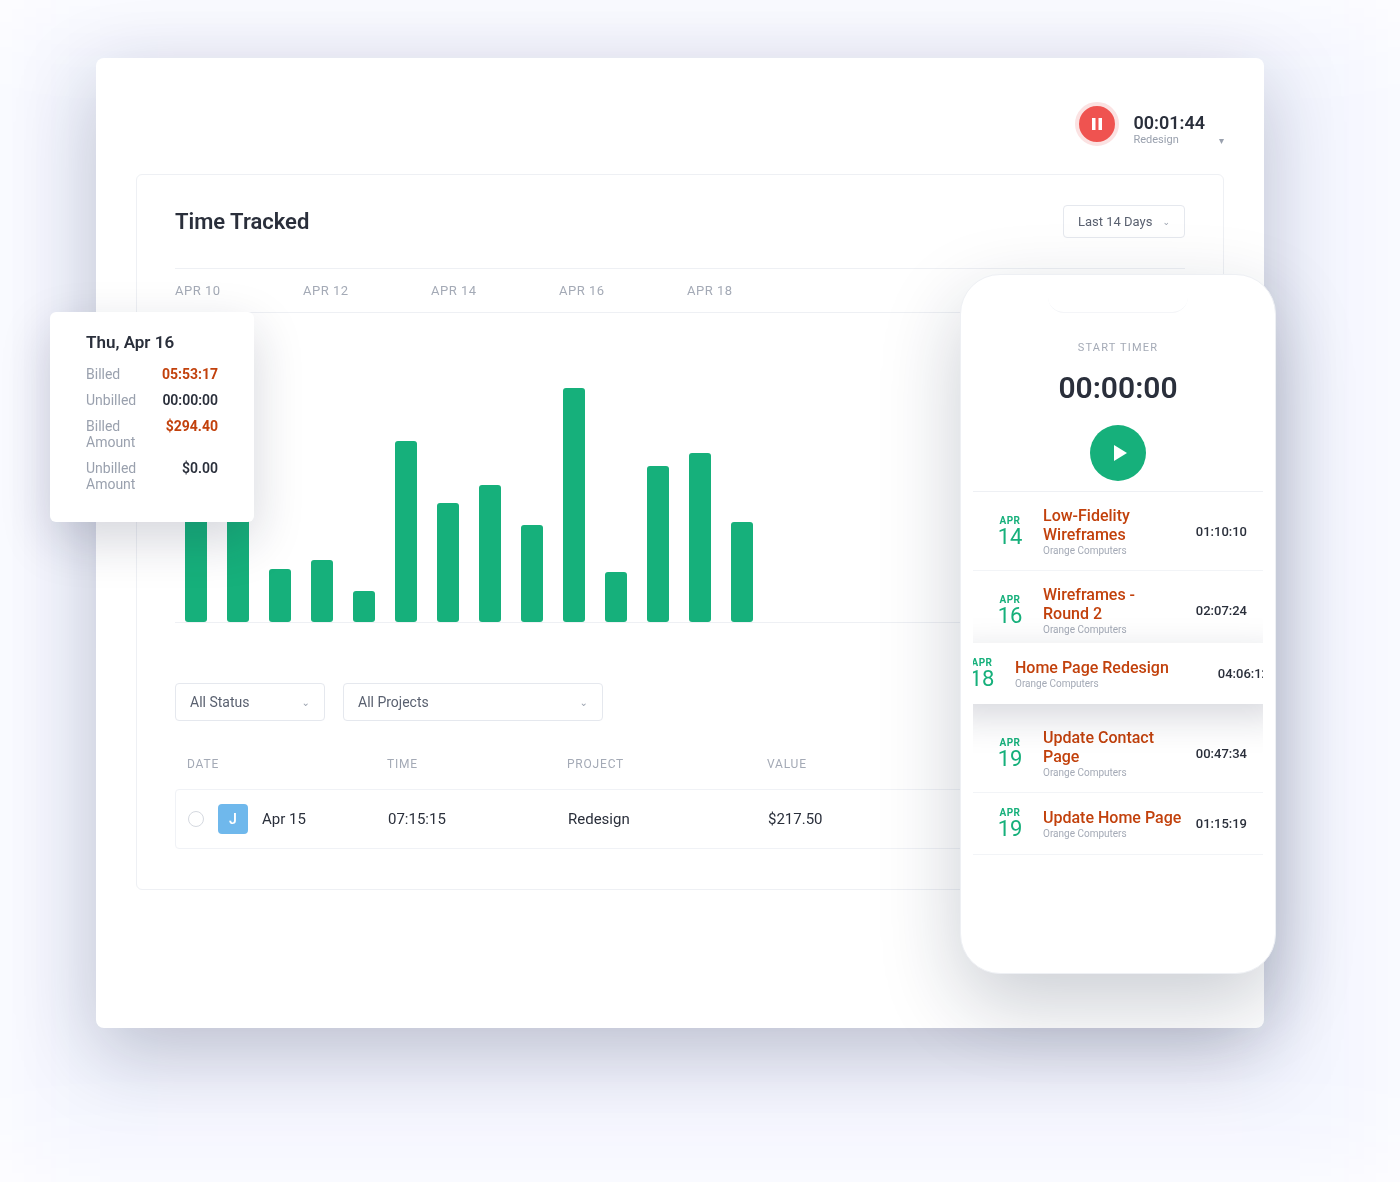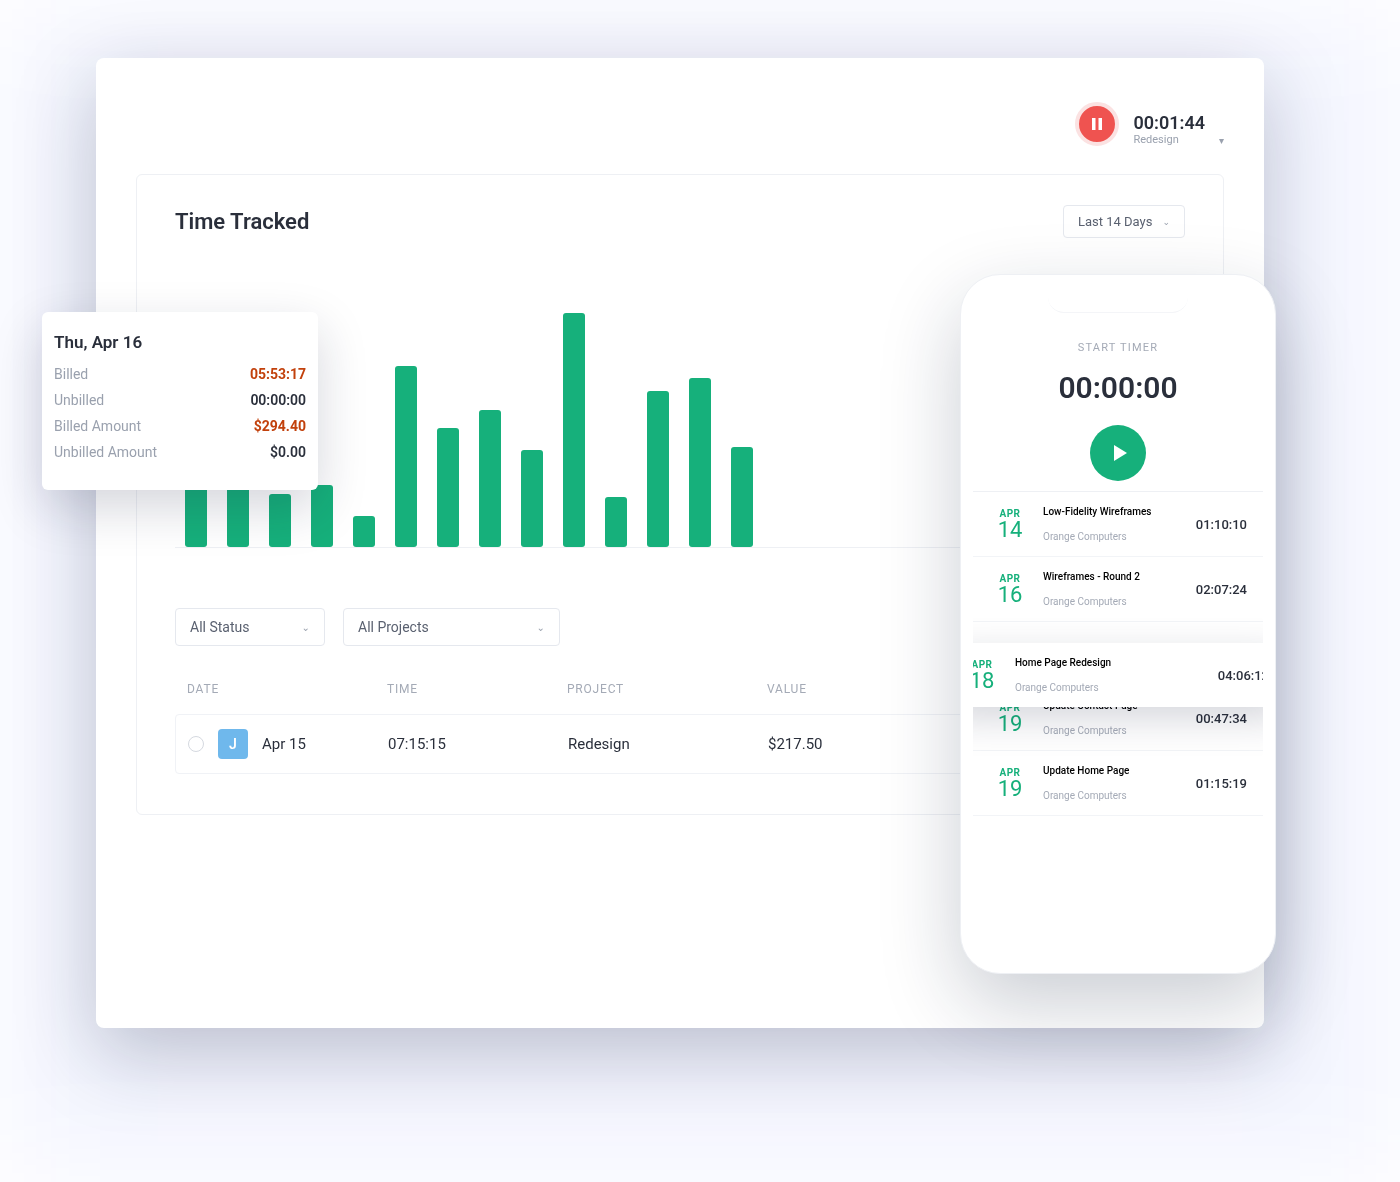--- a/index.html
+++ b/index.html
@@ -18,39 +18,39 @@
 .panel-title{font-size:22px;font-weight:600;color:#2a2f3b}
 .range-dd{border:1px solid #e5e8ee;border-radius:4px;padding:8px 14px;font-size:13px;color:#5a6170;display:flex;align-items:center;gap:10px;cursor:pointer}
 .range-dd .chev{font-size:9px}
 .axis{display:flex;gap:0;border-top:1px solid #eef0f4;border-bottom:1px solid #eef0f4;padding:14px 0}
 .axis span{flex:0 0 128px;font-size:13px;color:#a4aab6;letter-spacing:.5px;text-align:left}
 .chart-area{position:relative;height:270px;margin-top:40px;border-bottom:1px solid #eef0f4;display:flex;align-items:flex-end;gap:20px;padding:0 10px}
 .bar{width:22px;background:#16b07b;border-radius:3px}
 .filters{display:flex;gap:18px;margin-top:60px;align-items:center}
 .dd{border:1px solid #e5e8ee;border-radius:4px;padding:10px 14px;font-size:14px;color:#5a6170;display:flex;align-items:center;justify-content:space-between;cursor:pointer;background:#fff}
 .dd.small{width:150px}
-.dd.med{width:217px}
+.dd.med{width:260px}
 .hours-btn{margin-left:auto;background:#16b07b;color:#fff;border-radius:4px;padding:10px 20px;font-size:13px;font-weight:600;letter-spacing:.6px;cursor:pointer}
 .thead{display:flex;margin-top:36px;padding:0 12px;font-size:12px;color:#a4aab6;letter-spacing:.8px}
 .thead .c1{width:200px}
 .thead .c2{width:180px}
 .thead .c3{width:200px}
 .thead .c4{width:120px}
 .trow{display:flex;align-items:center;margin-top:18px;padding:14px 12px;border:1px solid #f0f2f6;border-radius:4px;background:#fff}
 .trow .c1{width:200px;display:flex;align-items:center;gap:14px}
 .radio{width:16px;height:16px;border:1.5px solid #d5d9e0;border-radius:50%}
 .avatar{width:30px;height:30px;background:#6fb8ec;border-radius:4px;display:flex;align-items:center;justify-content:center;color:#fff;font-weight:600;font-size:14px}
 .trow .val{font-size:15px;color:#2a2f3b}
 .trow .c2{width:180px}
 .trow .c3{width:200px}
 .trow .c4{width:120px}
 .trow .rchev{margin-left:auto;color:#a4aab6;font-size:10px}
 
 
-.tooltip{position:absolute;left:42px;top:312px;width:276px;background:#fff;border-radius:6px;box-shadow:0 18px 50px rgba(20,30,60,0.18);padding:20px 12px;z-index:20}
+.tooltip{position:absolute;left:50px;top:312px;width:204px;background:#fff;border-radius:6px;box-shadow:0 18px 50px rgba(20,30,60,0.18);padding:20px 36px;z-index:20}
 .tooltip h3{font-size:17px;font-weight:600;color:#2a2f3b;margin-bottom:14px}
 .tt-row{display:flex;justify-content:space-between;font-size:14px;margin-bottom:10px}
 .tt-row .lbl{color:#9aa1ae}
 .tt-row .green{color:#c2410c;font-weight:700}
 .tt-row .dark{color:#2a2f3b;font-weight:600}
 
 
 .phone{position:absolute;right:124px;top:274px;width:316px;height:700px;background:#fff;border-radius:40px;box-shadow:0 30px 80px rgba(20,30,60,0.22);z-index:30;padding:12px;border:1px solid #eef0f4}
 .phone-inner{width:100%;height:100%;border-radius:30px;overflow:hidden;position:relative;background:#fff}
 .notch{position:absolute;top:0;left:50%;transform:translateX(-50%);width:140px;height:26px;background:#fff;border-radius:0 0 16px 16px;z-index:2;border-bottom:1px solid #f4f5f8}
@@ -59,22 +59,22 @@
 .timer-block .big{font-size:30px;font-weight:600;color:#2a2f3b}
 .play{width:56px;height:56px;border-radius:50%;background:#16b07b;display:flex;align-items:center;justify-content:center;margin:20px auto 8px;cursor:pointer}
 .play svg{width:18px;height:18px;margin-left:3px}
 .sep{height:1px;background:#eef0f4;margin:10px 0 0}
 .entry{display:flex;align-items:center;padding:14px 16px;border-bottom:1px solid #f2f4f7;gap:12px;background:#fff}
 .entry.pop{position:absolute;left:-28px;width:340px;border-radius:6px;box-shadow:0 12px 38px rgba(20,30,60,0.18);border:none;z-index:50}
 .entry .date{width:42px;text-align:center}
 .entry .date .m{font-size:10px;color:#16b07b;font-weight:700;letter-spacing:.5px}
 .entry .date .d{font-size:22px;color:#16b07b;font-weight:400;line-height:1}
 .entry .mid{flex:1}
-.entry .mid .title{font-size:10px;color:#000000;font-weight:500}
-.entry .mid .sub{font-size:10px;color:#a4aab6;margin-top:14px}
+.entry .mid .title{font-size:16px;color:#c2410c;font-weight:500}
+.entry .mid .sub{font-size:10px;color:#a4aab6;margin-top:1px}
 .entry .dur{font-size:13px;color:#2a2f3b;font-weight:500}
 </style>
 </head>
 <body>
 
 <div class="glow"></div>
 
 <div class="card">
   <div class="header">
     <div class="pause-btn">
@@ -90,20 +90,27 @@
     <span class="chev">▾</span>
   </div>
 
   <div class="panel">
     <div class="panel-head">
       <div class="panel-title">Time Tracked</div>
       <div class="range-dd">
         <span>Last 14 Days</span>
         <span class="chev">⌄</span>
       </div>
+    </div>
+    <div class="axis">
+      <span>APR 10</span>
+      <span>APR 12</span>
+      <span>APR 14</span>
+      <span>APR 16</span>
+      <span>APR 18</span>
     </div>
     <div class="chart-area" id="chart">
         <div class="bar" style="height: 162.5px;"></div>
         <div class="bar" style="height: 106.25px;"></div>
         <div class="bar" style="height: 53.125px;"></div>
         <div class="bar" style="height: 62.5px;"></div>
         <div class="bar" style="height: 31.25px;"></div>
         <div class="bar" style="height: 181.25px;"></div>
         <div class="bar" style="height: 118.75px;"></div>
         <div class="bar" style="height: 137.5px;"></div>

